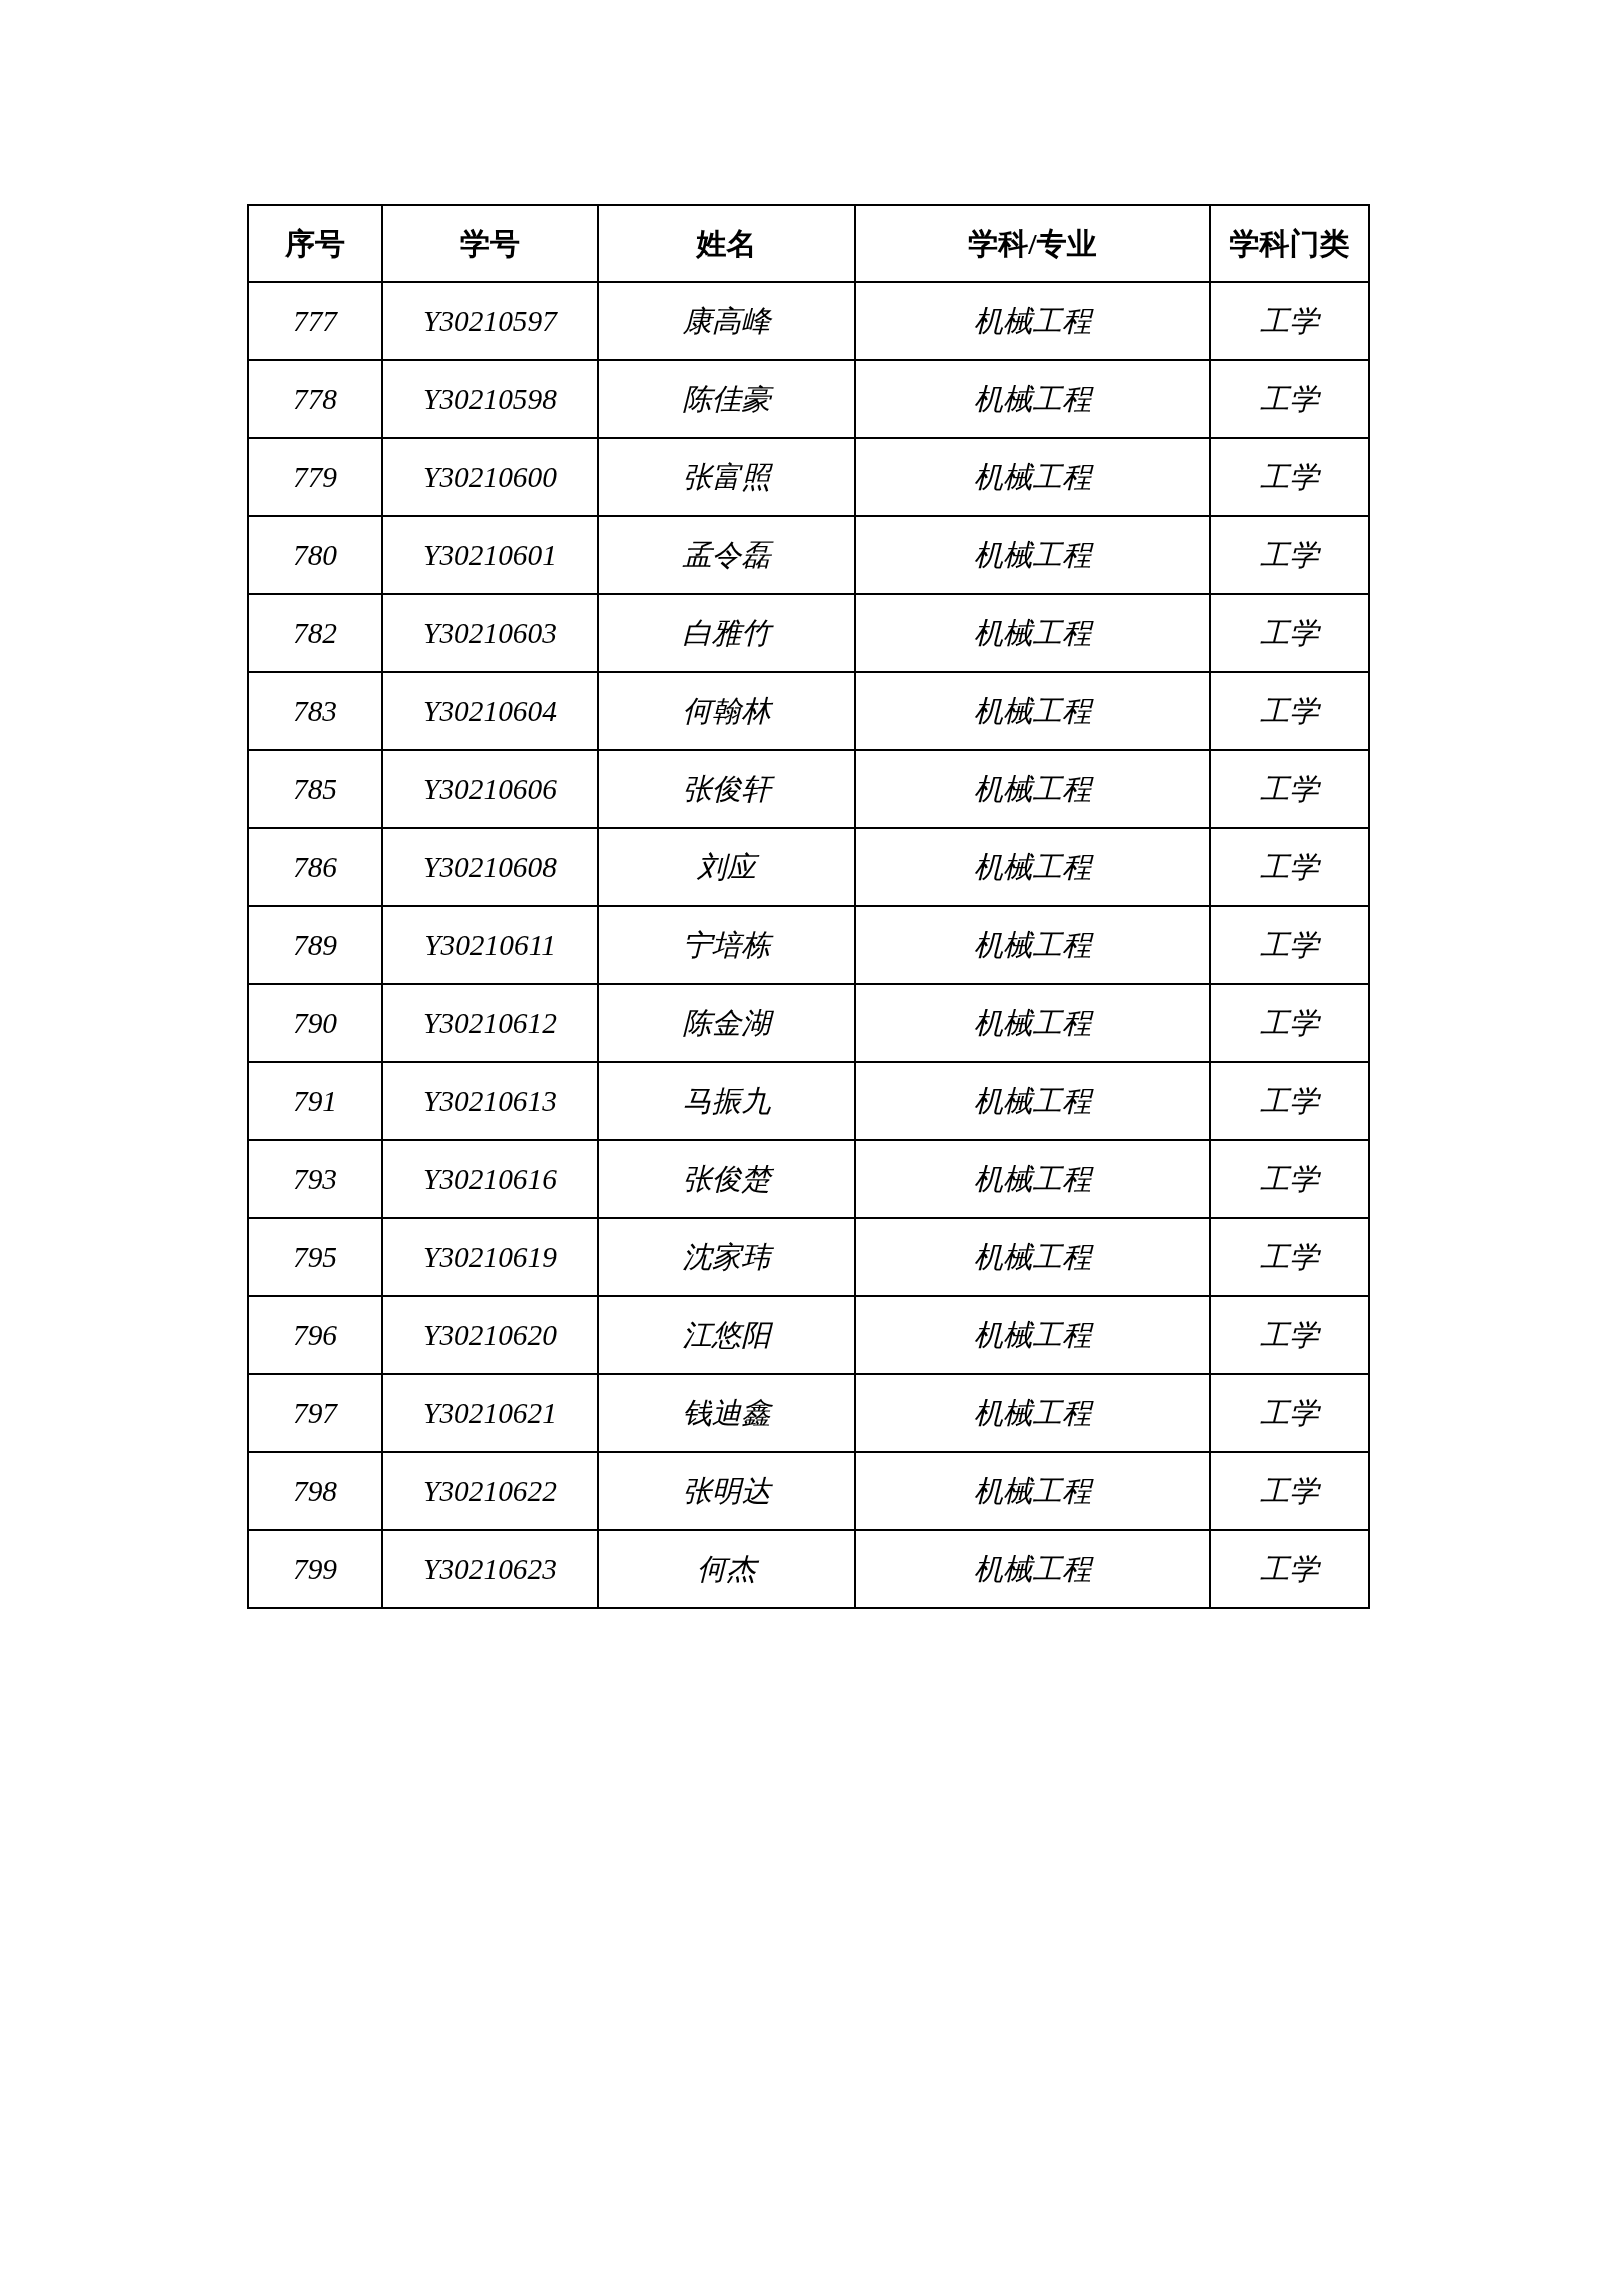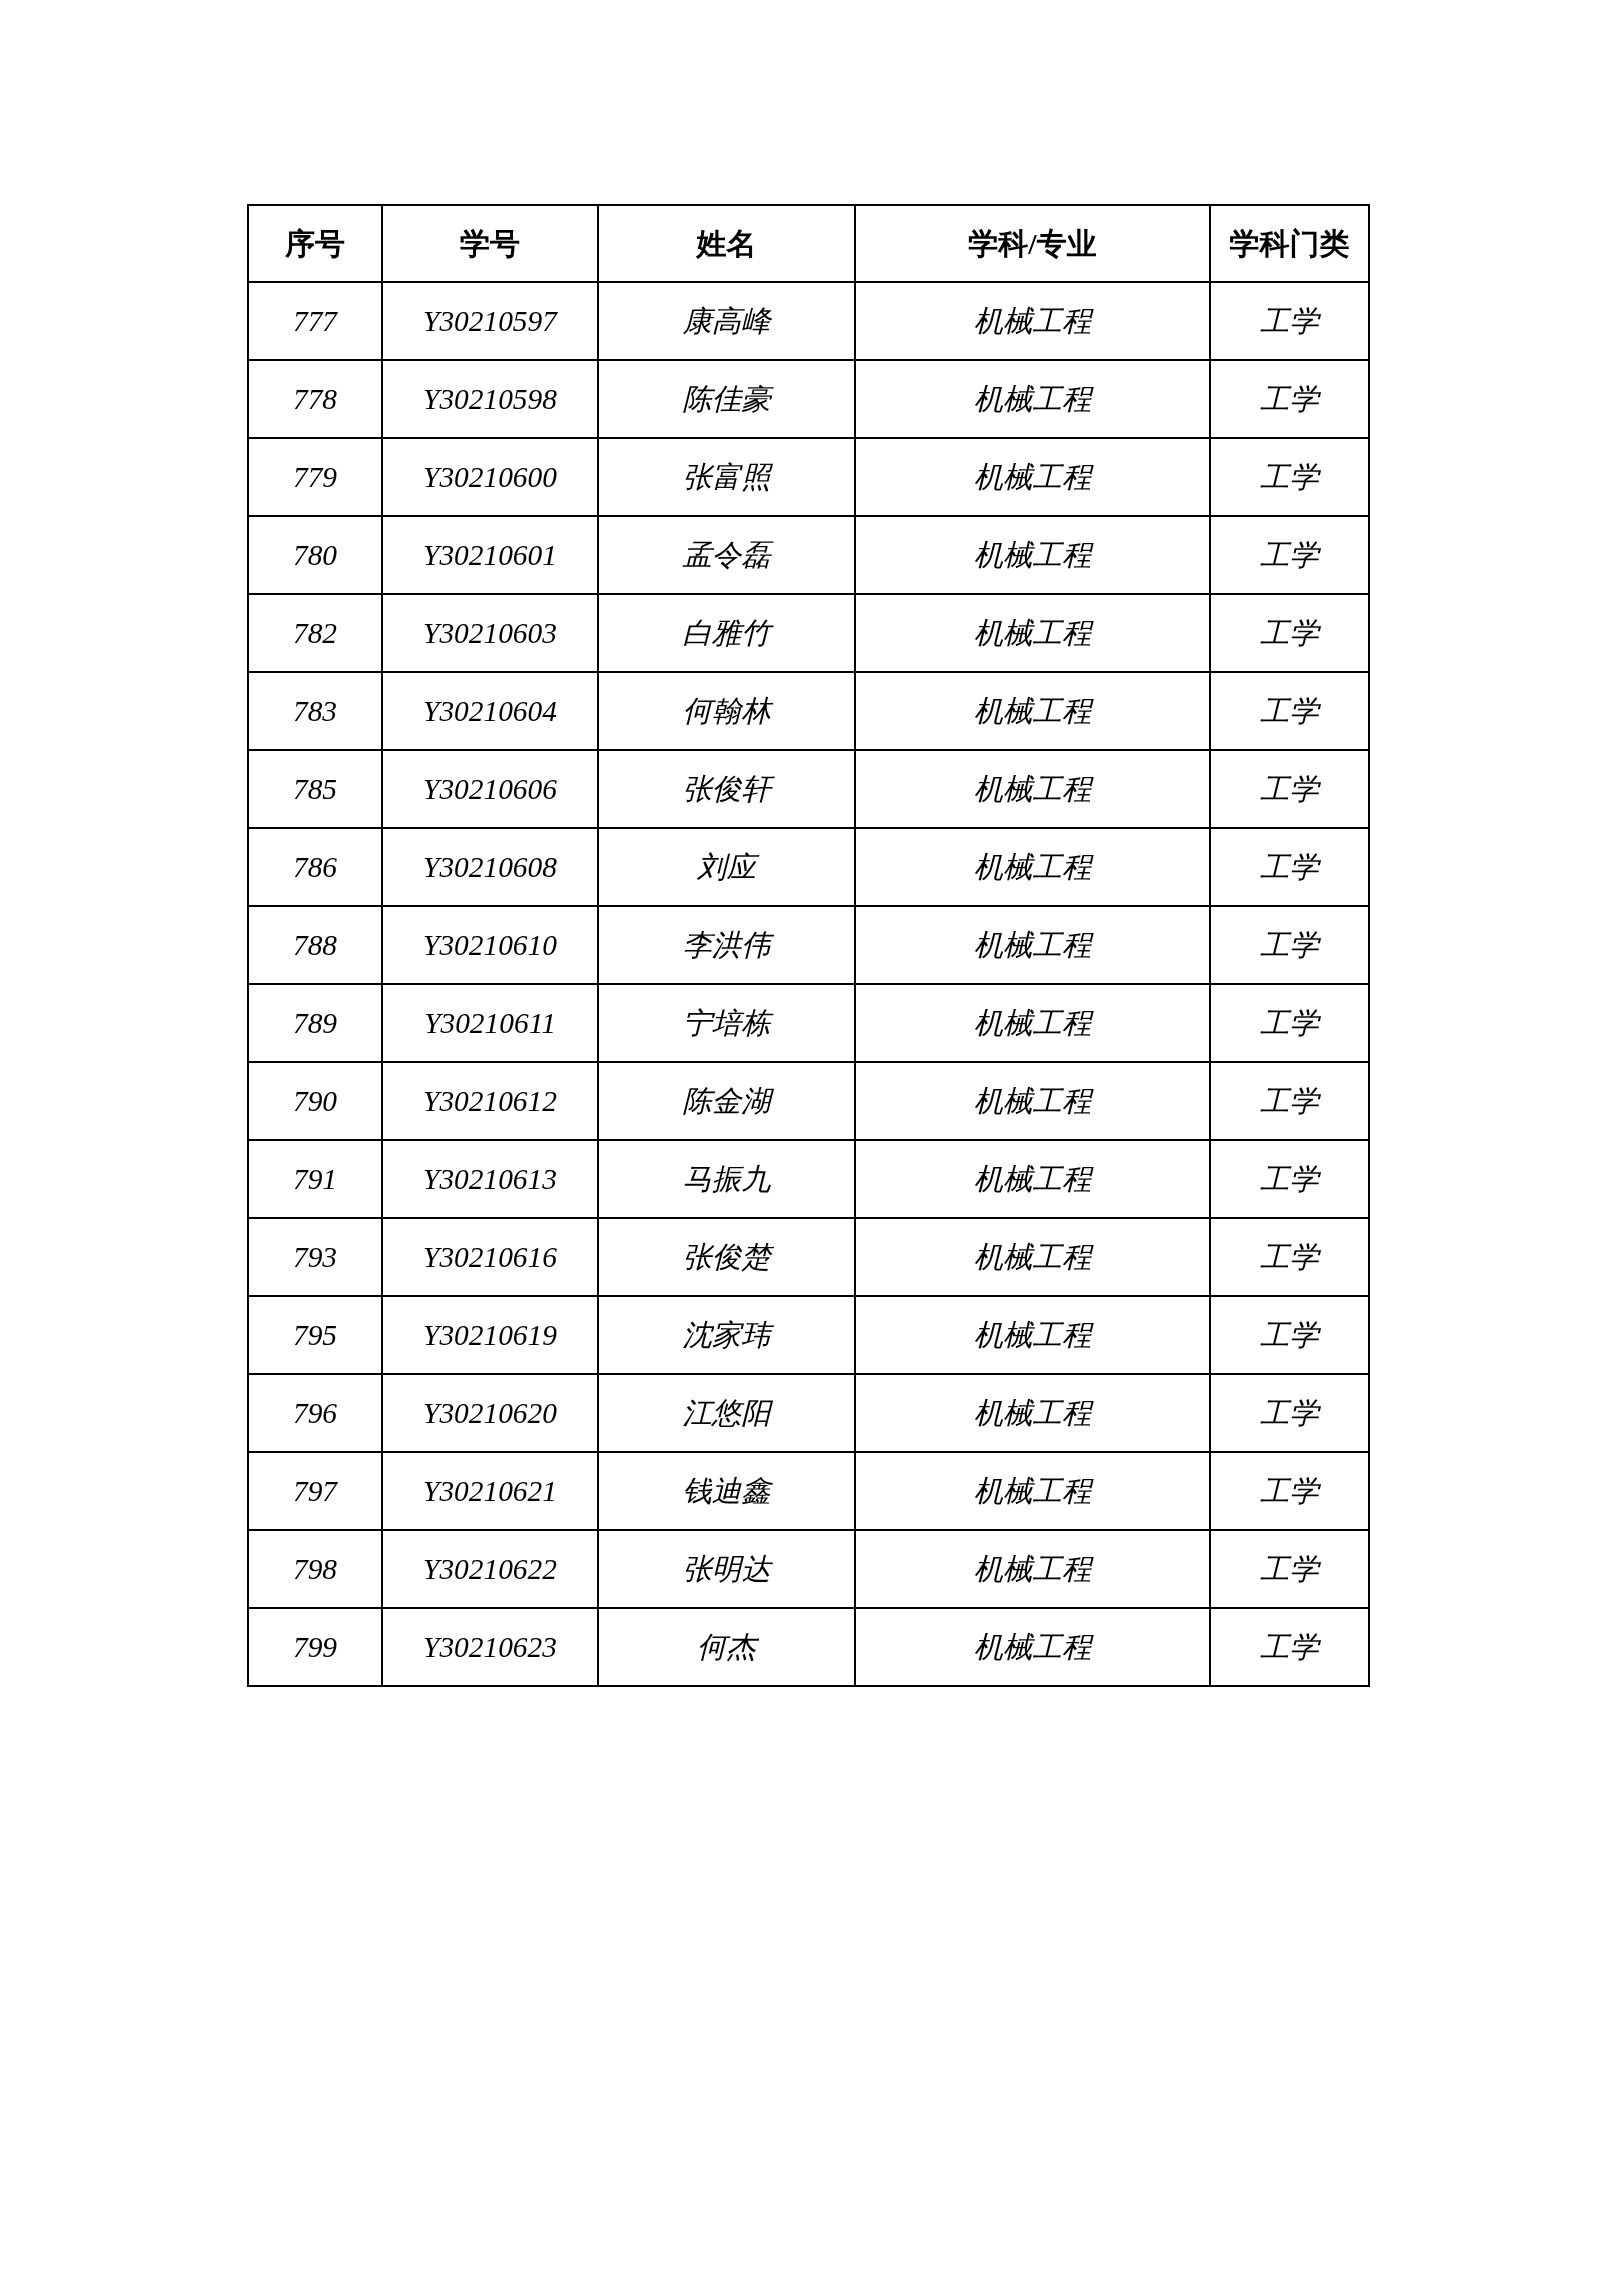--- a/index.html
+++ b/index.html
@@ -122,27 +122,20 @@
           <td>工学</td>
         </tr>
         <tr>
           <td>786</td>
           <td>Y30210608</td>
           <td>刘应</td>
           <td>机械工程</td>
           <td>工学</td>
         </tr>
         <tr>
-          <td>788</td>
-          <td>Y30210610</td>
-          <td>李洪伟</td>
-          <td>机械工程</td>
-          <td>工学</td>
-        </tr>
-        <tr>
           <td>789</td>
           <td>Y30210611</td>
           <td>宁培栋</td>
           <td>机械工程</td>
           <td>工学</td>
         </tr>
         <tr>
           <td>790</td>
           <td>Y30210612</td>
           <td>陈金湖</td>

